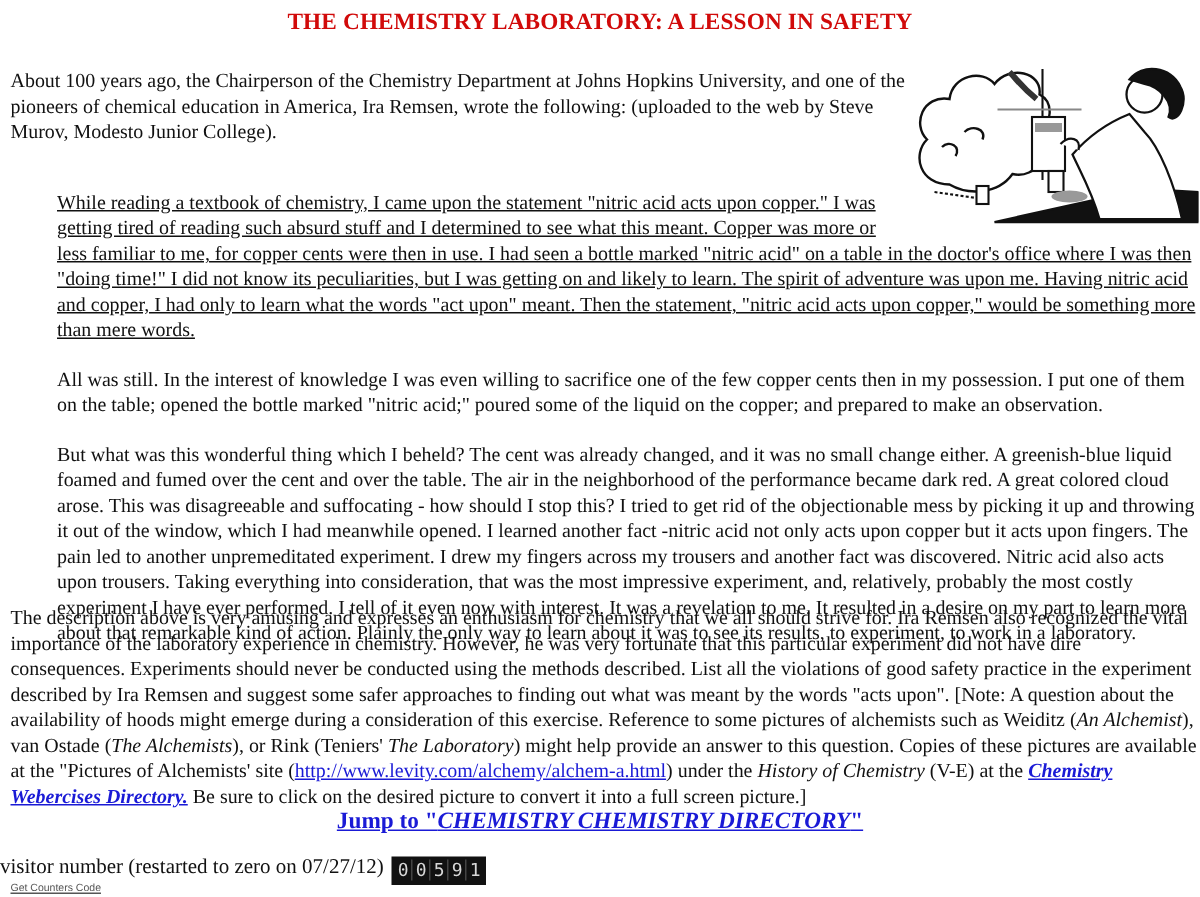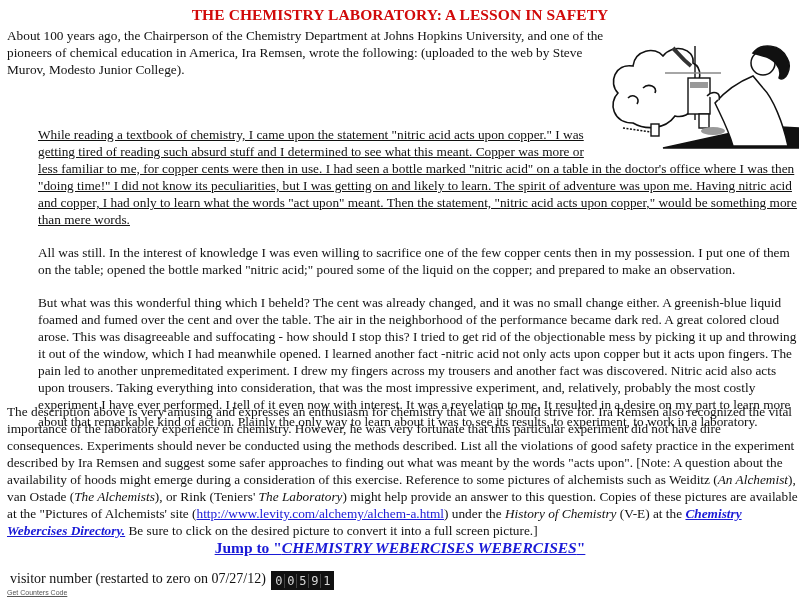--- a/index.html
+++ b/index.html
@@ -7,42 +7,42 @@
     width: 800px; height: 598px; overflow: hidden;
     font-family: "Liberation Serif", serif;
     font-size: 13.3px; line-height: 17px; color: #111;
     position: relative;
   }
   .title {
     position: absolute; left: 0; top: 6px; width: 800px; text-align: center;
     color: #d10a0a; font-weight: bold; font-size: 15.5px; letter-spacing: 0.1px;
   }
   .intro {
-    position: absolute; left: 7px; top: 27px; width: 600px;
+    position: absolute; left: 7px; top: 45px; width: 600px;
   }
   .illustration {
     position: absolute; left: 603px; top: 28px; width: 196px; height: 126px;
   }
   .quote {
     position: absolute; left: 38px; top: 126px; width: 760px;
   }
   .quote p { margin: 0 0 16px 0; }
   .q1 { text-indent: 0; text-decoration: underline; }
   .float-space { float: right; width: 212px; height: 34px; }
   .discussion {
     position: absolute; left: 7px; top: 403px; width: 792px;
   }
   a { color: #1a1ad6; }
   .dir-link { font-weight: bold; font-style: italic; }
   .jump {
     position: absolute; left: 0; top: 539px; width: 800px; text-align: center;
     font-weight: bold; font-size: 15.5px;
   }
   .visitor {
-    position: absolute; left: 10px; top: 570px; font-size: 14px;
+    position: absolute; left: 0; top: 570px; font-size: 14px;
   }
   .counter {
     display: inline-block; background: #111; vertical-align: -2px;
     padding: 1px 2px; margin-left: 2px;
   }
   .counter span {
     display: inline-block; width: 11px; text-align: center;
     color: #d8d8d8; font-family: "DejaVu Sans Mono", monospace; font-size: 12px;
     line-height: 14px; border-right: 1px solid #444;
   }
@@ -89,21 +89,21 @@
 
 <div class="quote">
   <p class="q1"><span class="float-space"></span><span>While reading a textbook of chemistry, I came upon the statement "nitric acid acts upon copper." I was getting tired of reading such absurd stuff and I determined to see what this meant. Copper was more or less familiar to me, for copper cents were then in use. I had seen a bottle marked "nitric acid" on a table in the doctor's office where I was then "doing time!" I did not know its peculiarities, but I was getting on and likely to learn. The spirit of adventure was upon me. Having nitric acid and copper, I had only to learn what the words "act upon" meant. Then the statement, "nitric acid acts upon copper," would be something more than mere words.</span></p>
   <p>All was still. In the interest of knowledge I was even willing to sacrifice one of the few copper cents then in my possession. I put one of them on the table; opened the bottle marked "nitric acid;" poured some of the liquid on the copper; and prepared to make an observation.</p>
   <p>But what was this wonderful thing which I beheld? The cent was already changed, and it was no small change either. A greenish-blue liquid foamed and fumed over the cent and over the table. The air in the neighborhood of the performance became dark red. A great colored cloud arose. This was disagreeable and suffocating - how should I stop this? I tried to get rid of the objectionable mess by picking it up and throwing it out of the window, which I had meanwhile opened. I learned another fact -nitric acid not only acts upon copper but it acts upon fingers. The pain led to another unpremeditated experiment. I drew my fingers across my trousers and another fact was discovered. Nitric acid also acts upon trousers. Taking everything into consideration, that was the most impressive experiment, and, relatively, probably the most costly experiment I have ever performed. I tell of it even now with interest. It was a revelation to me. It resulted in a desire on my part to learn more about that remarkable kind of action. Plainly the only way to learn about it was to see its results, to experiment, to work in a laboratory.</p>
 </div>
 
 <div class="discussion"><span>The description above is very amusing and expresses an enthusiasm for chemistry that we all should strive for. Ira Remsen also recognized the vital importance of the laboratory experience in chemistry. However, he was very fortunate that this particular experiment did not have dire consequences. Experiments should never be conducted using the methods described. List all the violations of good safety practice in the experiment described by Ira Remsen and suggest some safer approaches to finding out what was meant by the words "acts upon". [Note: A question about the availability of hoods might emerge during a consideration of this exercise.  Reference to some pictures of alchemists such as Weiditz (</span><i>An Alchemist</i><span>), van Ostade (</span><i>The Alchemists</i><span>), or Rink (Teniers' </span><i>The Laboratory</i><span>) might help provide an answer to this question.  Copies of these pictures are available at the "Pictures of Alchemists' site (</span><a href="#">http://www.levity.com/alchemy/alchem-a.html</a><span>) under the </span><i>History of Chemistry</i><span> (V-E) at the </span><a href="#" class="dir-link">Chemistry Webercises Directory.</a><span> Be sure to click on the desired picture to convert it into a full screen picture.]</span></div>
 
 <div class="jump">
-  <a href="#"><span>Jump to "</span><i>CHEMISTRY WEBERCISES WEBERCISES</i><span>"</span></a>
+  <a href="#"><span>Jump to "</span><i>CHEMISTRY CHEMISTRY DIRECTORY</i><span>"</span></a>
 </div>
 
 <div class="visitor">
   <span>visitor number (restarted to zero on 07/27/12)</span>
   <a href="#" class="counter" style="text-decoration:none">
     <span>0</span><span>0</span><span>5</span><span>9</span><span>1</span>
   </a>
 </div>
 
 <div class="get-code">

